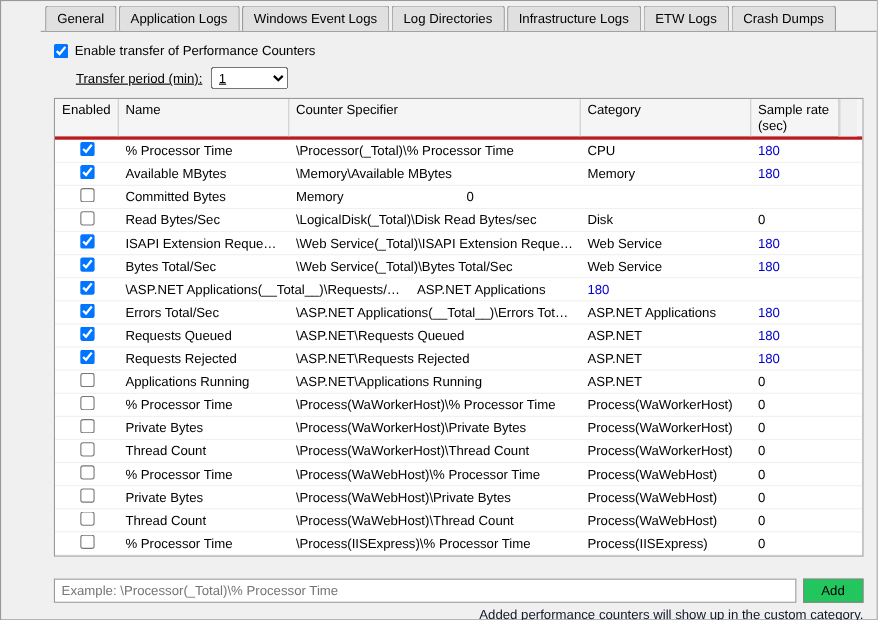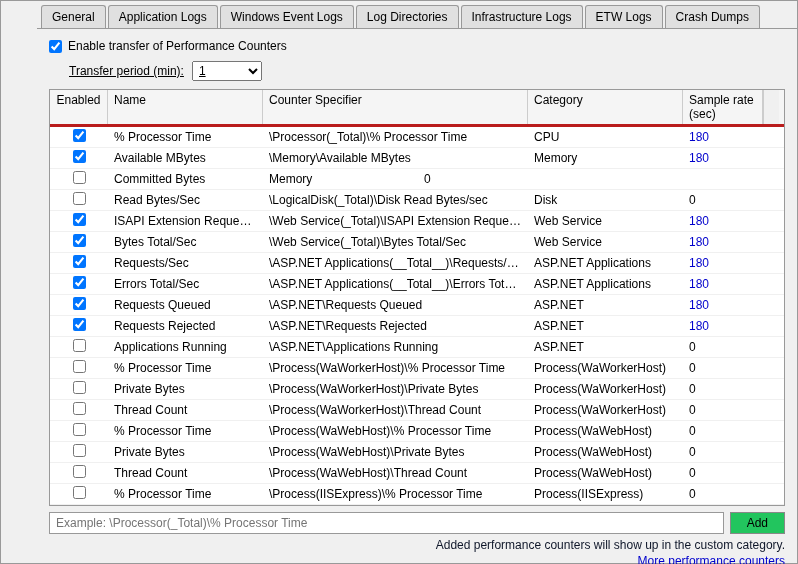--- a/index.html
+++ b/index.html
@@ -114,21 +114,21 @@
     }
     .col-enabled { width: 58px; text-align: center; flex-shrink: 0; }
     .col-name { width: 155px; flex-shrink: 0; }
     .col-specifier { width: 265px; flex-shrink: 0; }
     .col-category { width: 155px; flex-shrink: 0; }
     .col-rate { width: 80px; flex-shrink: 0; }
     .rate-blue { color: #0000cc; }
     .add-row {
       display: flex;
       align-items: flex-start;
-      margin-top: 6px;
+      margin-top: 20px;
       gap: 6px;
     }
     .add-row input[type=text] {
       flex: 1;
       padding: 3px 6px;
       font-size: 12px;
       border: 1px solid #999;
       background: #fff;
     }
     .add-btn {
@@ -239,21 +239,20 @@
           </div>
           <div class="table-row">
             <div class="col col-enabled"><input type="checkbox" checked="" style=""></div>
             <div class="col col-name">Bytes Total/Sec</div>
             <div class="col col-specifier">\Web Service(_Total)\Bytes Total/Sec</div>
             <div class="col col-category">Web Service</div>
             <div class="col col-rate rate-blue">180</div>
           </div>
           <div class="table-row">
             <div class="col col-enabled"><input type="checkbox" checked="" style=""></div>
-            <div class="col col-name">Requests/Sec</div>
             <div class="col col-specifier">\ASP.NET Applications(__Total__)\Requests/Sec</div>
             <div class="col col-category">ASP.NET Applications</div>
             <div class="col col-rate rate-blue">180</div>
           </div>
           <div class="table-row">
             <div class="col col-enabled"><input type="checkbox" checked="" style=""></div>
             <div class="col col-name">Errors Total/Sec</div>
             <div class="col col-specifier">\ASP.NET Applications(__Total__)\Errors Total/Sec</div>
             <div class="col col-category">ASP.NET Applications</div>
             <div class="col col-rate rate-blue">180</div>

